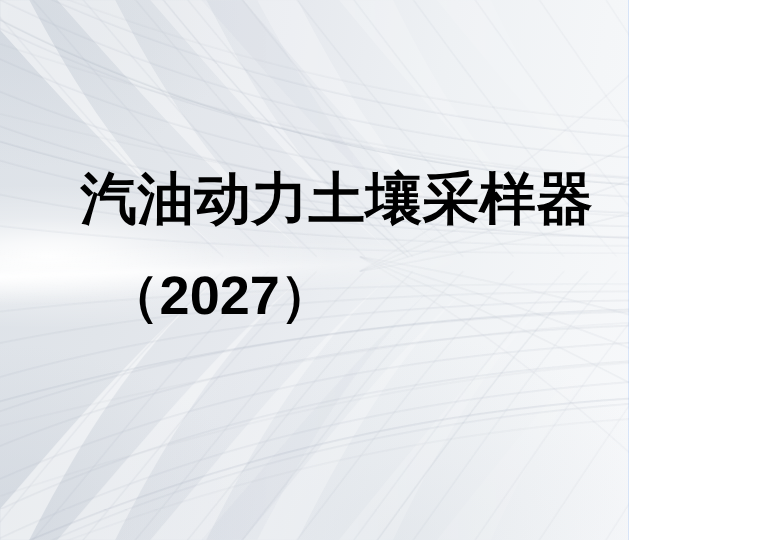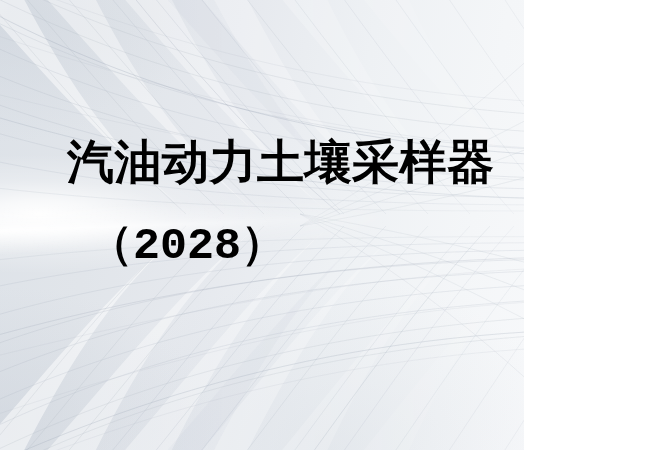--- a/index.html
+++ b/index.html
@@ -5,21 +5,21 @@
   html, body {
     margin: 0;
     padding: 0;
     background: #ffffff;
   }
   #slide {
     position: relative;
     width: 524px;
     height: 450px;
     overflow: hidden;
-    font-family: Liberation Mono, monospace;
+    font-family: Liberation Sans, sans-serif;
     background: #3b82f6;
   }
   .bg-layer {
     position: absolute;
     left: 0; top: 0;
     width: 650px;
     height: 450px;
     pointer-events: none;
   }
   
@@ -218,16 +218,16 @@
         <path d="M 300 226 C 430 172, 560 106, 700 24" opacity="0.30"></path>
         <path d="M 300 226 C 420 158, 520 74,  620 -30" opacity="0.28"></path>
       </g>
     </g>
   </svg>
 
   <div class="bg-layer" id="bg-sheen"></div>
 
   <div id="title-block">
     <div class="title-line" id="title-line-1">汽油动力土壤采样器</div>
-    <div class="title-line" id="title-line-2">（2028）</div>
+    <div class="title-line" id="title-line-2">（2027）</div>
   </div>
 
 </div>
 
 </body></html>

